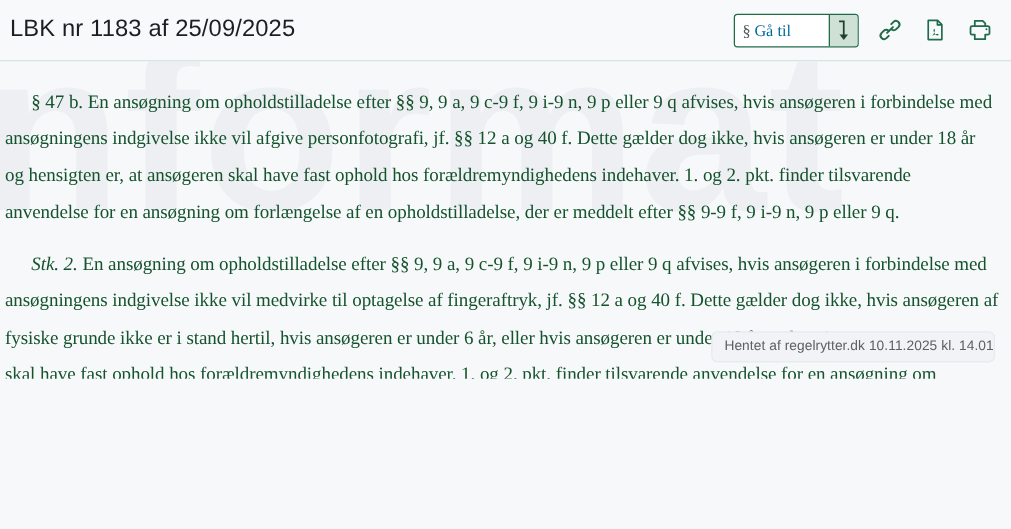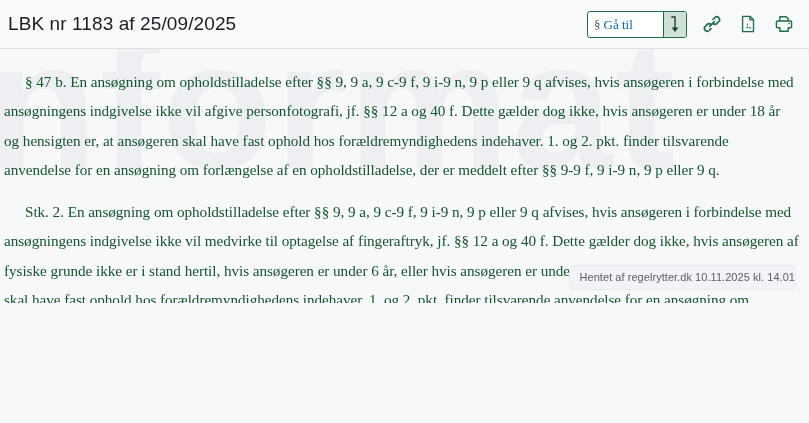--- a/index.html
+++ b/index.html
@@ -143,20 +143,21 @@
     line-height: 29.3px;
     color: #14532d;
     margin: 0 0 13px 0;
     text-indent: 21px;
     text-align: left;
     letter-spacing: -0.05px;
   }
   .law-par.second { margin-top: 3px; }
 
   .stk-label {
+    font-style: italic;
   }
 
   
   .footer {
     position: absolute;
     right: 13px;
     bottom: 13px;
     z-index: 3;
   }
   .fetched-badge {

